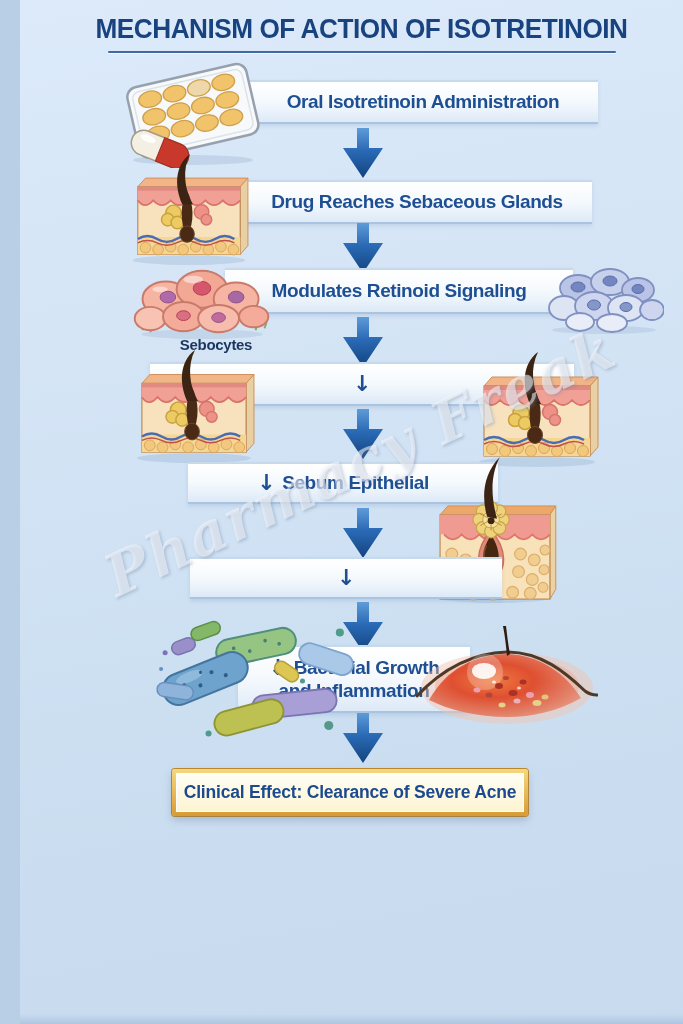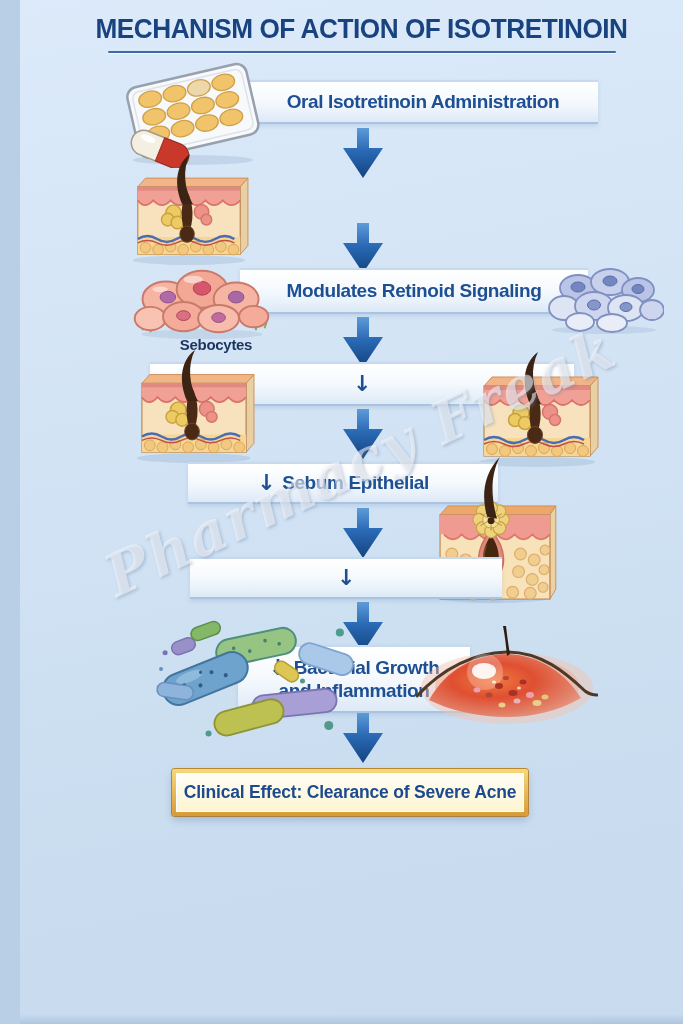--- a/index.html
+++ b/index.html
@@ -135,28 +135,31 @@
     <g transform="rotate(22 55 90)">
       <rect x="22" y="78" width="60" height="25" rx="12.5" fill="#f3efe2" stroke="#a39a88" stroke-width="1.5"></rect>
       <path d="M52 78 h17.5 a12.5 12.5 0 0 1 0 25 H52 Z" fill="#c8392b" stroke="#9c2a20" stroke-width="1"></path>
       <ellipse cx="37" cy="85" rx="8" ry="3.5" fill="#ffffff" opacity="0.85"></ellipse>
     </g>
   </svg>
   <svg class="flow-arrow" style="top:127px" width="46" height="52" viewBox="0 0 46 52">
       <use href="#arrowShape"></use>
     </svg>
 
+  <div class="band" style="left:222px;top:180px;width:350px;height:40px">
+    <span>Drug Reaches Sebaceous Glands</span>
+  </div>
   <svg class="illus" style="left:106px;top:152px" width="126" height="114" viewBox="0 0 130 118">
       <use href="#skinBlock"></use>
     </svg>
   <svg class="flow-arrow" style="top:222px" width="46" height="52" viewBox="0 0 46 52">
       <use href="#arrowShape"></use>
     </svg>
 
-  <div class="band" style="left:220px;top:268px;width:348px;height:42px">
+  <div class="band" style="left:205px;top:268px;width:348px;height:42px">
     <span>Modulates Retinoid Signaling</span>
   </div>
   <svg class="illus" style="left:108px;top:262px" width="148" height="78" viewBox="0 0 150 80">
     <ellipse cx="75" cy="74" rx="62" ry="5" fill="#8ba8c9" opacity="0.25"></ellipse>
     <path d="M14 70 Q16 60 12 54 M22 72 Q26 62 24 55 M130 70 Q133 61 129 54 M139 68 Q143 60 140 54" stroke="#7fae5f" stroke-width="2" fill="none"></path>
     <ellipse cx="38" cy="38" rx="24" ry="18" fill="#f6b4a3" stroke="#c97a6a" stroke-width="2"></ellipse>
     <ellipse cx="75" cy="28" rx="26" ry="19" fill="#f3a795" stroke="#c97a6a" stroke-width="2"></ellipse>
     <ellipse cx="110" cy="38" rx="23" ry="17" fill="#f6b4a3" stroke="#c97a6a" stroke-width="2"></ellipse>
     <ellipse cx="22" cy="58" rx="16" ry="12" fill="#f8c3b2" stroke="#c97a6a" stroke-width="2"></ellipse>
     <ellipse cx="56" cy="56" rx="21" ry="15" fill="#f4ab99" stroke="#c97a6a" stroke-width="2"></ellipse>

